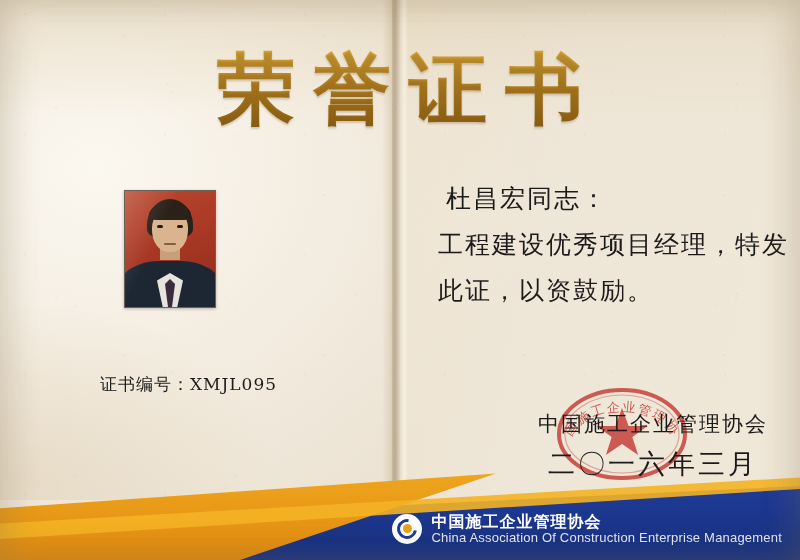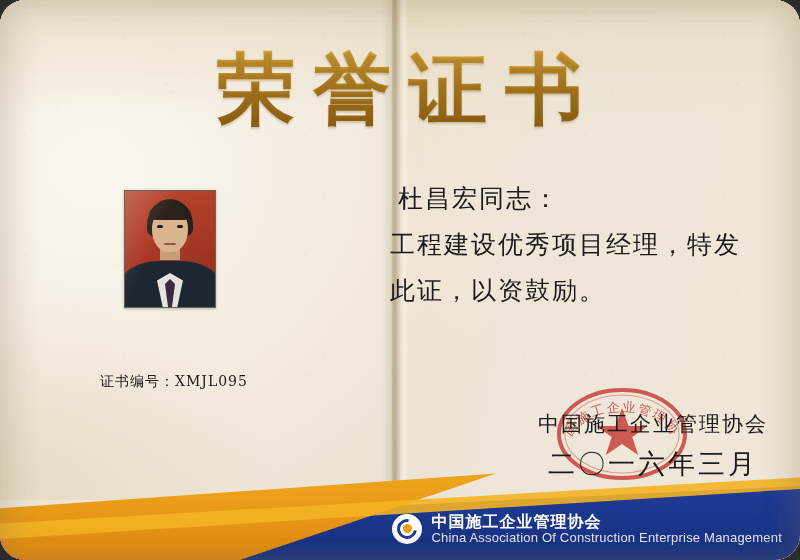--- a/index.html
+++ b/index.html
@@ -7,21 +7,20 @@
     padding: 0;
     background: #2b2b2b;
   }
   #certificate {
     position: relative;
     width: 800px;
     height: 560px;
     overflow: hidden;
     font-family: "Liberation Serif", serif;
     background: #f4efe4;
-    border-radius: 25px;
   }
 
   
   .paper-base {
     position: absolute;
     inset: 0;
     background:
       radial-gradient(ellipse 55% 70% at 12% 30%, #fbf8f0 0%, #f3ece0 55%, #ece3d4 100%),
       linear-gradient(90deg, #f0e9da 0%, #f6f2e8 18%, #fbf9f3 38%, #f2ead9 50%, #f8f4ea 62%, #f4eee2 82%, #ebe2d2 100%);
   }
@@ -190,31 +189,31 @@
     position: absolute;
     left: 390px;
     top: 176px;
     width: 370px;
     color: #1b1b1b;
     font-family: "DejaVu Serif", "Liberation Serif", serif;
     font-size: 25px;
     line-height: 46px;
     letter-spacing: 2px;
   }
-  .body-text .line { white-space: nowrap; }
+  .body-text .line { white-space: nowrap; padding-left: 48px; }
   .body-text .salutation { margin-left: 8px; }
   .body-text .indent { text-indent: 50px; }
 
   
   .cert-no {
     position: absolute;
     left: 100px;
     top: 373px;
     font-family: "DejaVu Serif", "Liberation Serif", serif;
-    font-size: 14px;
+    font-size: 17px;
     color: #1d1d1d;
     letter-spacing: 1px;
   }
 
   
   .issuer {
     position: absolute;
     left: 538px;
     top: 410px;
     font-family: "DejaVu Serif", "Liberation Serif", serif;

